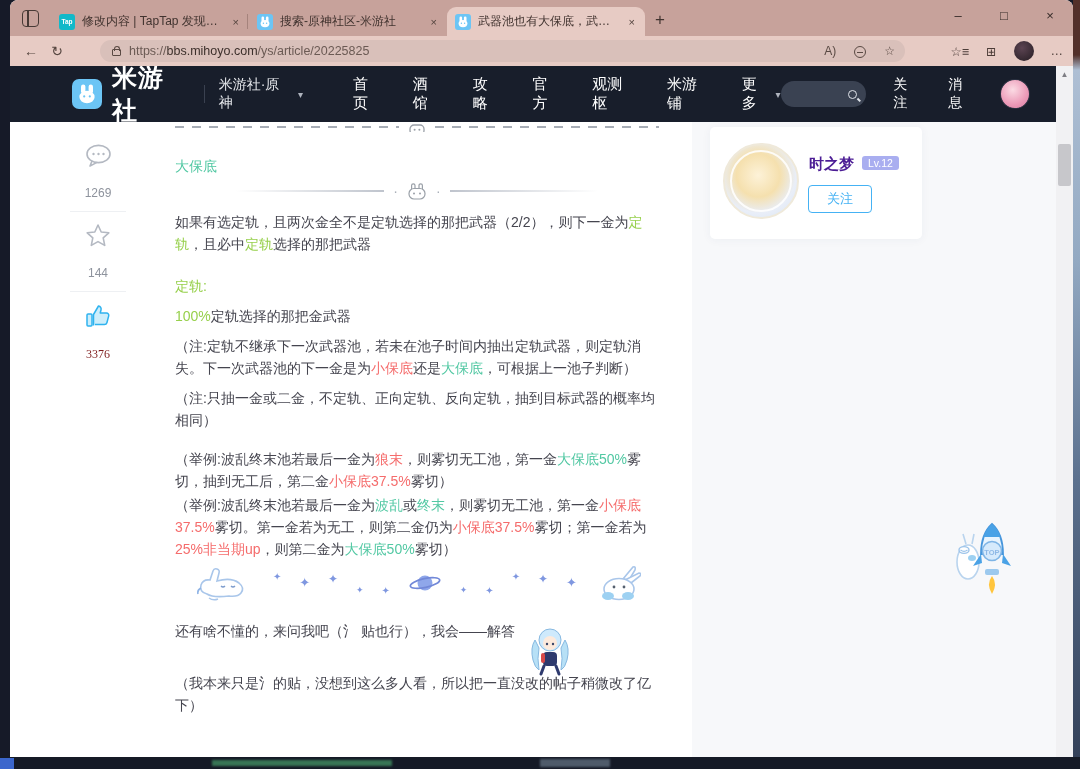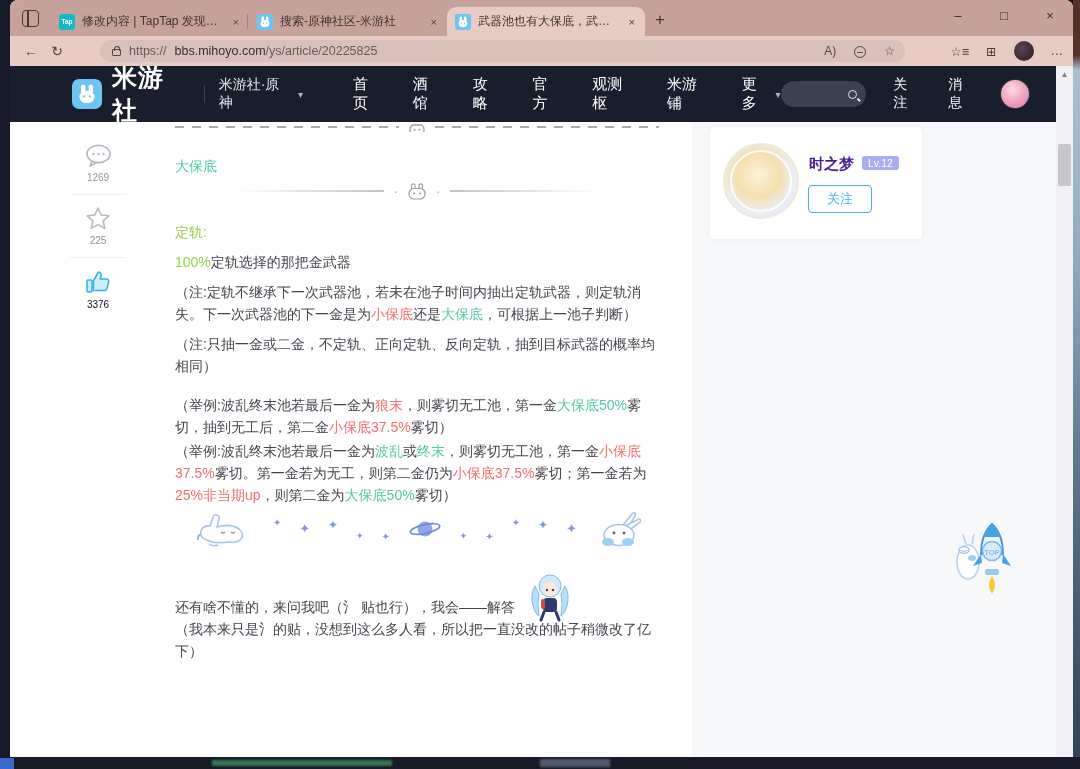--- a/index.html
+++ b/index.html
@@ -36,21 +36,21 @@
   .win-btn { width:46px; height:30px; display:flex; align-items:center; justify-content:center; font-size:13px; color:#362b28; cursor:pointer; }
 
   
   .toolbar { height:30px; background:#e7cbc4; display:flex; align-items:center; flex:none; position:relative; font-size:14px; color:#55453f; }
   .nav-ico { width:26px; text-align:center; cursor:pointer; flex:none; }
   .nav-ico.back { margin-left:8px; }
   .addr-pill { position:absolute; left:90px; right:168px; top:4px; height:22px; border-radius:11px; background:#d9c0ba; display:flex; align-items:center; padding:0 10px; }
   .lock-ico { width:9px; height:7px; border:1.3px solid #5a4a44; border-radius:1px; position:relative; margin:3px 8px 0 2px; flex:none; }
   .lock-ico::before { content:""; position:absolute; left:1px; top:-4px; width:4px; height:4px; border:1.3px solid #5a4a44; border-bottom:none; border-radius:3px 3px 0 0; }
   .url { font-size:12.5px; color:#6b5a54; white-space:nowrap; overflow:hidden; }
-  .url b { color:#3c2f2b; font-weight:normal;padding-left:8px; }
+  .url b { color:#3c2f2b; font-weight:normal; }
   .pill-icons { margin-left:auto; display:flex; gap:18px; font-size:12px; color:#5a4a44; }
   .pill-icons span { cursor:pointer; }
   .zoomout-ico { width:12px; height:12px; border:1.3px solid #5a4a44; border-radius:50%; position:relative; margin-top:2px; }
   .zoomout-ico::before { content:""; position:absolute; left:2px; top:4.5px; width:6px; height:1.3px; background:#5a4a44; }
   .tb-right { position:absolute; right:10px; display:flex; align-items:center; gap:17px; font-size:12.5px; color:#4c3d38; }
   .tb-right span { cursor:pointer; }
   .tb-avatar { width:20px; height:20px; border-radius:50%; background:radial-gradient(circle at 40% 35%,#5c4452,#241c22); cursor:pointer; }
 
   
   .page-area { flex:1; display:flex; min-height:0; }
@@ -73,42 +73,42 @@
   .search-ico::after { content:""; position:absolute; left:8px; top:8px; width:4px; height:1.6px; background:#dfe3e9; transform:rotate(45deg); }
   .hd-link { font-size:14px; margin-left:27px; cursor:pointer; }
   .hd-avatar { width:30px; height:30px; border-radius:50%; margin-left:24px; background:radial-gradient(circle at 42% 35%,#fbdbe4,#ec9ab8 60%,#d87ba0); border:1px solid #2a3040; cursor:pointer; }
 
   
   .page-body { flex:1; position:relative; overflow:hidden; background:#fff; }
   .right-zone { position:absolute; left:682px; top:0; right:0; bottom:0; background:#f7f8fa; }
 
   
   .stats { position:absolute; left:52px; top:22px; width:72px; text-align:center; }
-  .stat-num { font-size:10px; color:#8e939d; margin-top:0; }
-  .stat-num.blue { color:#0f172a; }
+  .stat-num { font-size:12px; color:#8e939d; margin-top:14px; }
+  .stat-num.blue { color:#7f1d1d;font-family:Liberation Serif, serif; }
   .stat-sep { height:1px; background:#eef0f3; margin:11px 8px; }
   .stat-btn { cursor:pointer; }
 
   
   .article { position:absolute; left:165px; top:0; width:484px; font-size:14px; line-height:22px; color:#45454f; }
   .c-red { color:#f56c6c; } .c-teal { color:#52c8a3; } .c-lime { color:#97d04c; }
   .dash-div { display:flex; align-items:center; height:10px; overflow:hidden; }
   .dash-line { flex:1; height:2px;
     background:repeating-linear-gradient(90deg,#a7adb6 0 9px,transparent 9px 17px); }
   .dash-div svg { margin:4px 10px 0; }
   .lab { margin-top:23px; }
   .m4{margin-top:17px}.m6{margin-top:20px}.m8{margin-top:8px}.m10{margin-top:10px}.m15{}.m2{margin-top:2px}
   .div2 { margin-top:4px; height:20px; display:flex; align-items:center; justify-content:center; gap:9px; color:#aab0b9; }
   .fade-l { width:148px; height:1.5px; background:linear-gradient(90deg,rgba(190,195,204,0),#bfc4cd); }
   .fade-r { width:148px; height:1.5px; background:linear-gradient(90deg,#bfc4cd,rgba(190,195,204,0)); }
   .deco { margin-top:0; height:46px; display:flex; align-items:center; justify-content:space-between; padding:0 18px 0 22px; }
   .spark { color:#7f97e0; }
   .s1{font-size:10px; transform:translateY(-6px);} .s2{font-size:13px;} .s3{font-size:9px; transform:translateY(7px);}
   .s4{font-size:12px; transform:translateY(-4px);} .s5{font-size:10px; transform:translateY(8px);}
-  .p9 { margin-top:14px; display:flex; align-items:flex-end; gap:14px; }
+  .p9 { margin-top:14px; display:flex; gap:14px; }
   .p9 svg { transform:translateY(6px); }
 
   
   .author-card { position:absolute; left:700px; top:5px; width:212px; height:112px; background:#fff; border-radius:5px;
     box-shadow:0 1px 10px rgba(40,60,100,.05); }
   .av-big { position:absolute; left:13px; top:16px; width:76px; height:76px; border-radius:50%;
     background:radial-gradient(circle at 46% 42%,#fdf2d8 0,#f5e0ae 38%,#e9eef8 66%,#d7e4f2 100%);
     border:2px solid #efe9da; cursor:pointer; }
   .av-big::after { content:""; position:absolute; inset:5px; border-radius:50%; border:2px solid rgba(255,255,255,.85); }
   .au-name { position:absolute; left:99px; top:28px; font-size:15px; font-weight:bold; color:#4c1d95; cursor:pointer; }
@@ -252,21 +252,21 @@
                 <circle cx="13.5" cy="10" r="1.2" fill="#b4b9c2"></circle>
                 <circle cx="18.5" cy="10" r="1.2" fill="#b4b9c2"></circle>
               </svg>
             <div class="stat-num">1269</div>
           </div>
           <div class="stat-sep"></div>
           <div class="stat-btn">
             <svg width="26" height="25" viewBox="0 0 26 25">
                 <path d="M13 2 L16.2 9 L23.8 9.8 L18.2 14.9 L19.7 22.4 L13 18.6 L6.3 22.4 L7.8 14.9 L2.2 9.8 L9.8 9 Z" fill="none" stroke="#b4b9c2" stroke-width="1.6" stroke-linejoin="round"></path>
               </svg>
-            <div class="stat-num">225</div>
+            <div class="stat-num">144</div>
           </div>
           <div class="stat-sep"></div>
           <div class="stat-btn">
             <svg width="27" height="26" viewBox="0 0 27 26">
                 <rect x="2" y="11" width="5" height="12" rx="1" fill="#cdeefb" stroke="#2fb3ef" stroke-width="1.5"></rect>
                 <path d="M8.5 22.5 V11.5 L13.5 3 c2 .4 3 2 2.5 4l-.8 3h6.3a2.3 2.3 0 0 1 2.2 2.9l-1.8 6.8a2.6 2.6 0 0 1-2.5 1.9 H10" fill="#cdeefb" stroke="#2fb3ef" stroke-width="1.5" stroke-linejoin="round"></path>
               </svg>
             <div class="stat-num blue">3376</div>
           </div>
         </div>
@@ -294,20 +294,21 @@
                   <rect x="12" y="0.8" width="3.4" height="7" rx="1.7"></rect>
                   <rect x="2" y="5.5" width="16" height="10.5" rx="5"></rect>
                 </g>
                 <circle cx="7" cy="10.5" r="1" fill="#9aa0a8"></circle>
                 <circle cx="13" cy="10.5" r="1" fill="#9aa0a8"></circle>
               </svg>
             <span>·</span>
               <span class="fade-r"></span>
           </div>
 
+          <p class="m10"><span>如果有选定轨，且两次金全不是定轨选择的那把武器（2/2），则下一金为</span><span class="c-lime">定轨</span><span>，且必中</span><span class="c-lime">定轨</span><span>选择的那把武器</span></p>
           <p class="m6"><span class="c-lime">定轨:</span></p>
           <p class="m8"><span class="c-lime">100%</span><span>定轨选择的那把金武器</span></p>
           <p class="m8"><span>（注:定轨不继承下一次武器池，若未在池子时间内抽出定轨武器，则定轨消失。下一次武器池的下一金是为</span><span class="c-red">小保底</span><span>还是</span><span class="c-teal">大保底</span><span>，可根据上一池子判断）</span></p>
           <p class="m8"><span>（注:只抽一金或二金，不定轨、正向定轨、反向定轨，抽到目标武器的概率均相同）</span></p>
           <p class="m4"><span>（举例:波乱终末池若最后一金为</span><span class="c-red">狼末</span><span>，则雾切无工池，第一金</span><span class="c-teal">大保底50%</span><span>雾切，抽到无工后，第二金</span><span class="c-red">小保底37.5%</span><span>雾切）</span></p>
           <p class="m2"><span>（举例:波乱终末池若最后一金为</span><span class="c-teal">波乱</span><span>或</span><span class="c-teal">终末</span><span>，则雾切无工池，第一金</span><span class="c-red">小保底37.5%</span><span>雾切。第一金若为无工，则第二金仍为</span><span class="c-red">小保底37.5%</span><span>雾切；第一金若为</span><span class="c-red">25%非当期up</span><span>，则第二金为</span><span class="c-teal">大保底50%</span><span>雾切）</span></p>
 
           <div class="deco">
             <svg width="58" height="38" viewBox="0 0 58 38">
                 <path d="M10 30 q-8-2-6-9 q2-6 9-5 l3-9 q1-3 4-2 q3 1 2 4 l-2 8 q14-4 22 2 q6 5 2 10 q-3 4-12 3 q-16 2-22-2z" fill="#fff" stroke="#a9c6ea" stroke-width="1.6"></path>

